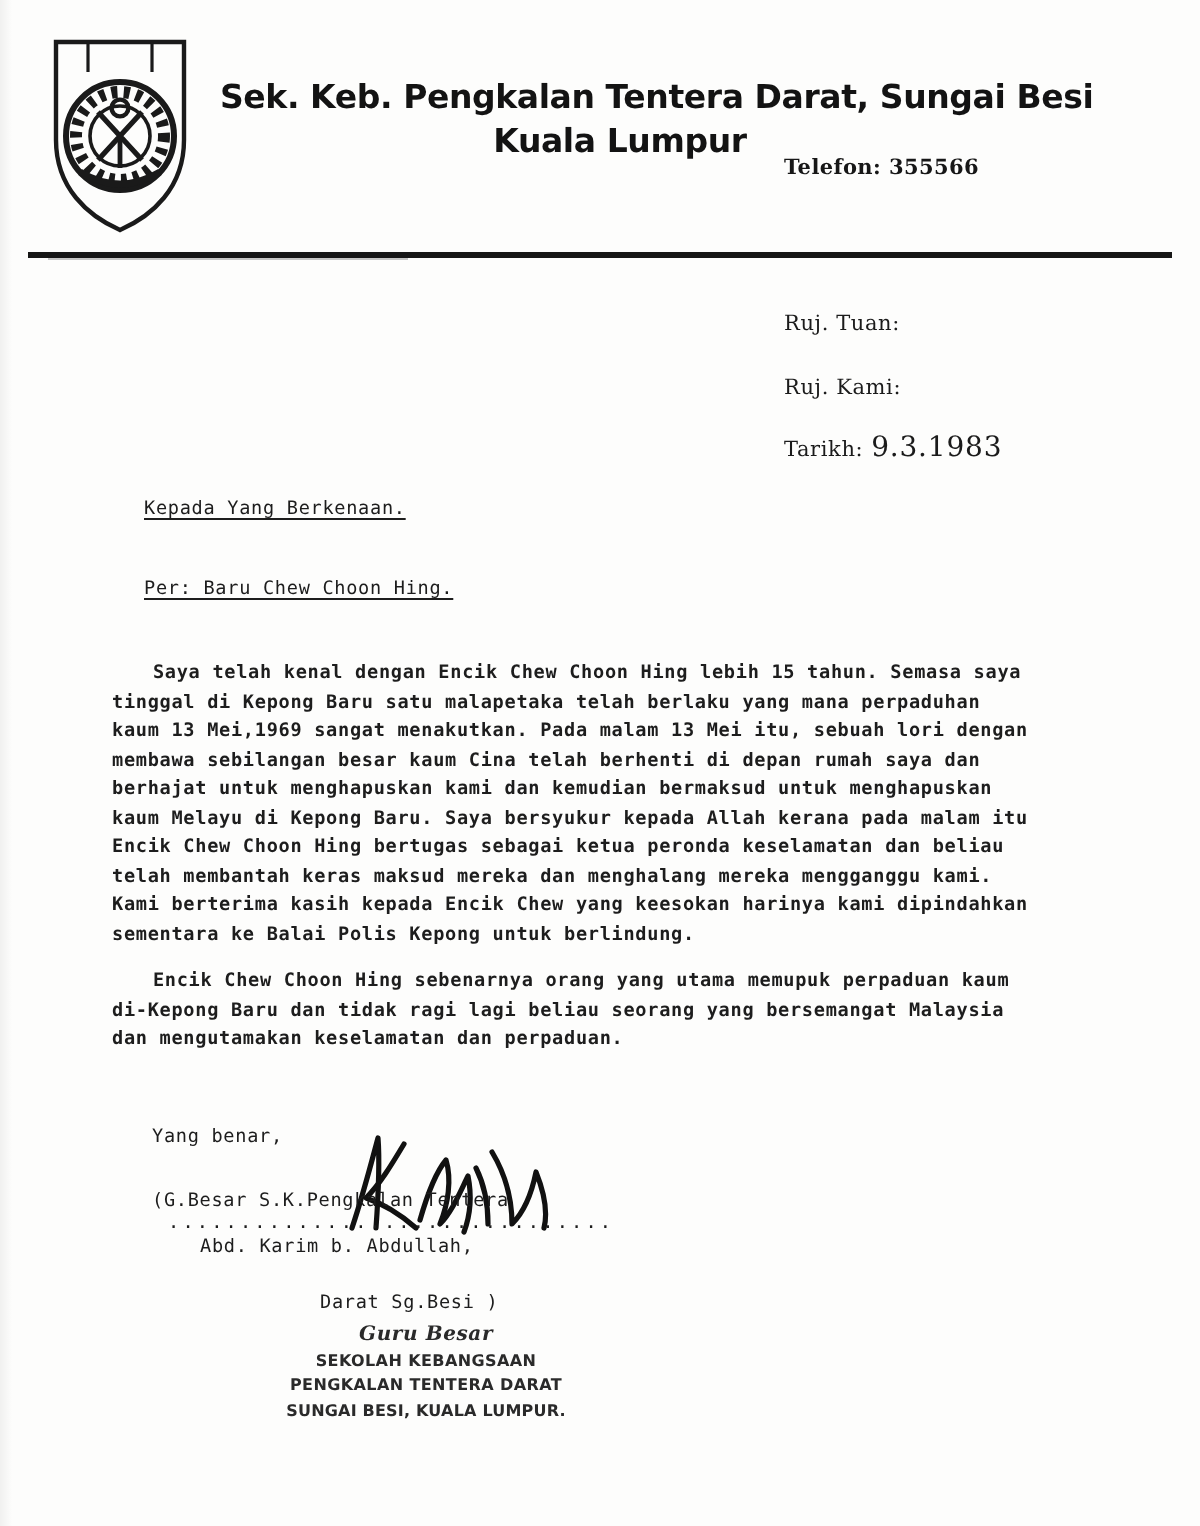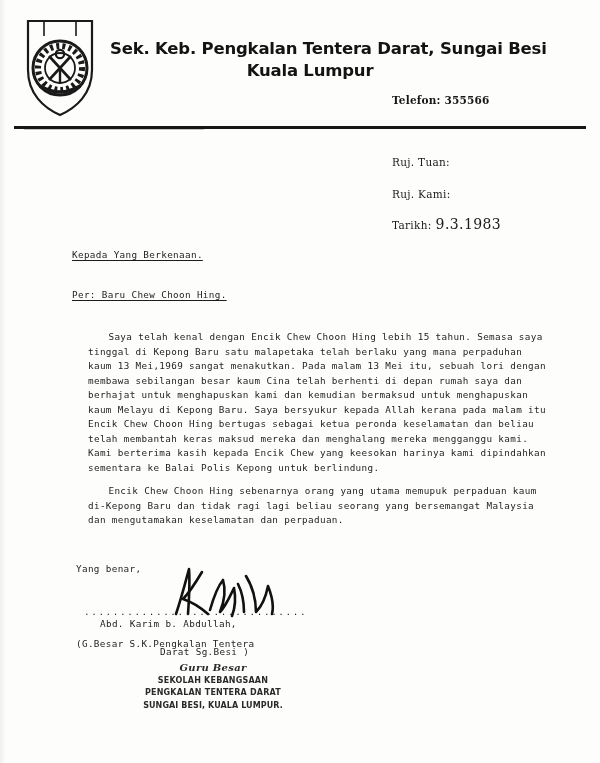--- a/index.html
+++ b/index.html
@@ -47,21 +47,21 @@
     font-size: 16.5px;
     letter-spacing: -0.2px;
     color: #131313;
     line-height: 1.32;
     white-space: nowrap;
   }
   .org-line.l2 { font-size: 16.5px; }
 
   .telefon {
     position: absolute;
-    left: 392px; top: 80px;
+    left: 392px; top: 64px;
     font-family: "DejaVu Serif", serif;
     font-weight: bold;
     font-size: 10.5px;
     color: #171717;
     letter-spacing: 0.2px;
   }
 
   .rule {
     position: absolute;
     left: 14px; top: 126px;
@@ -117,22 +117,23 @@
     position: absolute;
     left: 72px; top: 288px;
   }
   .subject .u {
     text-decoration: underline;
     text-underline-offset: 2px;
   }
 
   .para {
     position: absolute;
-    left: 88px;
+    left: 56px;
     width: 462px;
+    font-weight: bold;
   }
   .para p {
     margin: 0;
     white-space: pre-wrap;
   }
   #para-1 { top: 330px; }
   #para-2 { top: 484px; }
 
   .indent { display: inline-block; width: 2.2em; }
 
@@ -157,21 +158,21 @@
     color: #1d1d1d;
     white-space: nowrap;
     overflow: hidden;
   }
   .sig-name {
     position: absolute;
     left: 100px; top: 617px;
   }
   .sig-title1 {
     position: absolute;
-    left: 76px; top: 637px;
+    left: 76px; top: 594px;
   }
   .sig-title2 {
     position: absolute;
     left: 160px; top: 645px;
   }
 
   
   .stamp {
     position: absolute;
     left: 118px; top: 660px;

